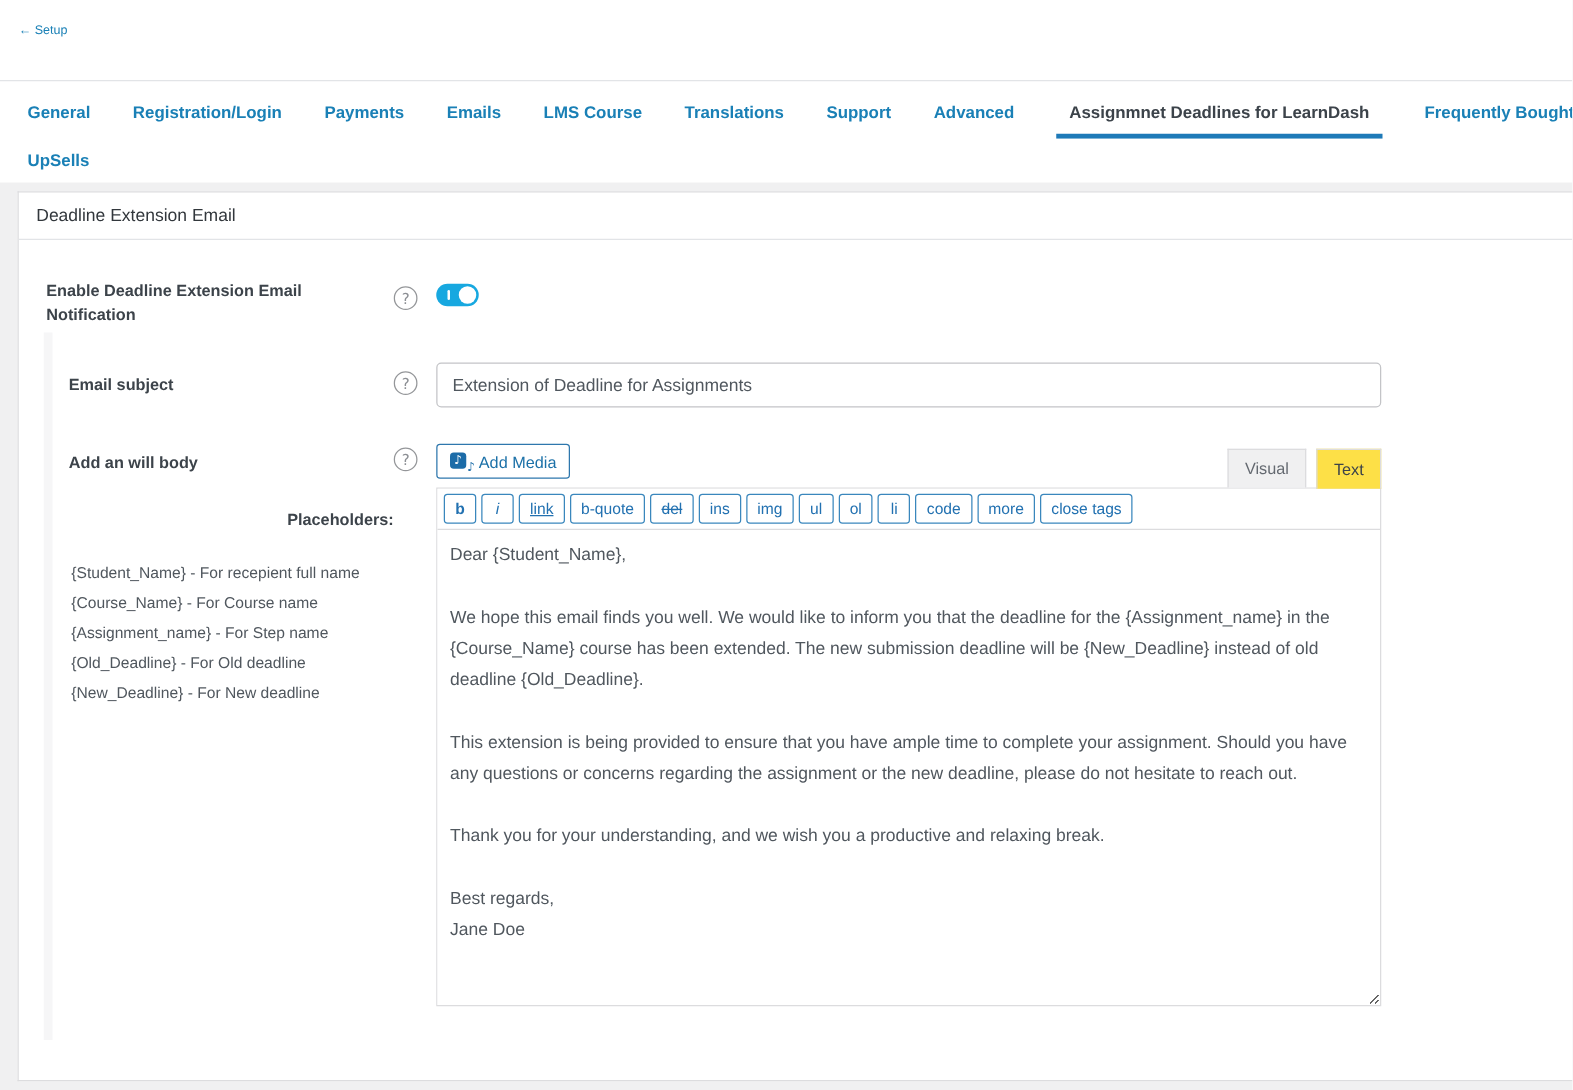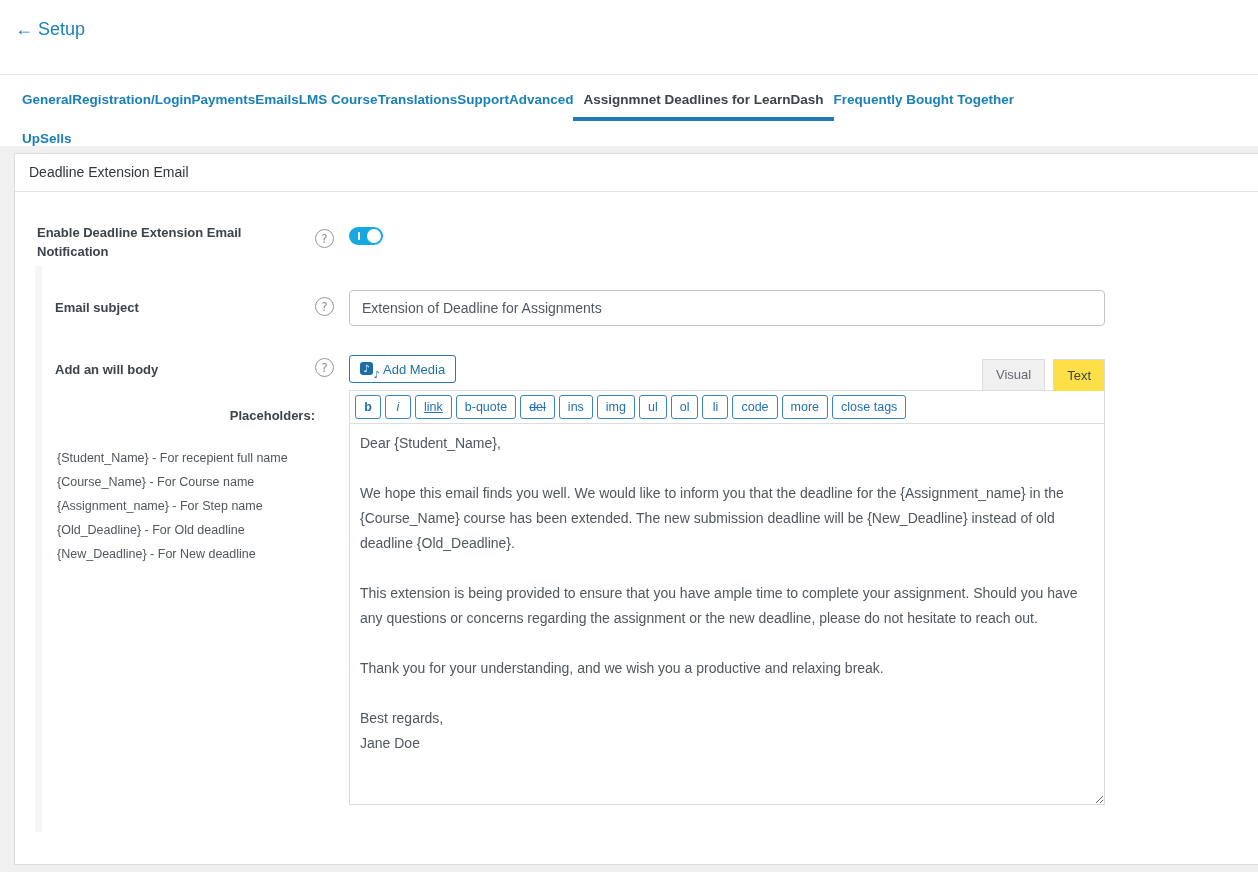--- a/index.html
+++ b/index.html
@@ -10,26 +10,26 @@
     color:#3c434a;
     font-size:13px;
     overflow:hidden;
   }
   a { text-decoration:none; }
 
   
   .header-band { background:#fff; height:146px; overflow:hidden; }
   .back-link {
     display:inline-block; margin:19px 0 0 15px;
-    color:#1a80b6; font-size:18px; cursor:pointer;
+    color:#1a80b6; font-size:10px; cursor:pointer;
   }
   .top-divider { height:1px; background:#e2e4e7; margin-top:34px; }
 
   .tabs-row1 {
-    display:flex; align-items:flex-start;
+    display:flex; column-gap:34px; align-items:flex-start;
     padding:17px 0 0 22px; white-space:nowrap; overflow:hidden;
   }
   .tabs-row2 { display:flex; padding:10px 0 0 22px; }
   .tab {
     font-weight:bold; font-size:13.5px; color:#1a80b6;
     padding-bottom:14px; cursor:pointer; flex:0 0 auto;
   }
   .tab.active {
     color:#3c434a; padding:0 10px 10px;
     border-bottom:4px solid #1e7ab8;

